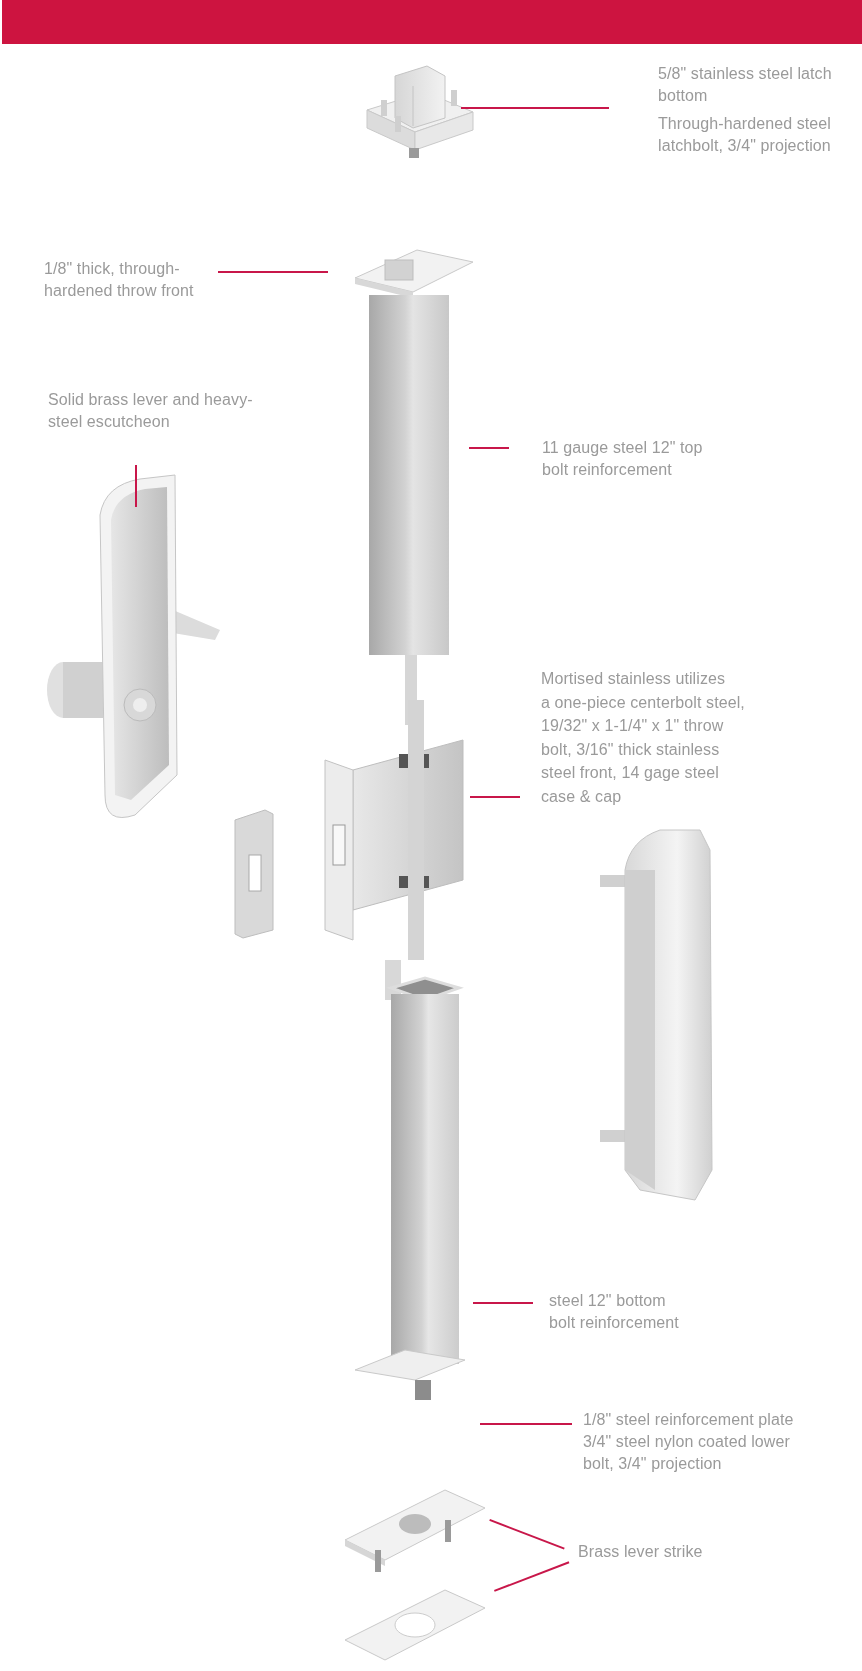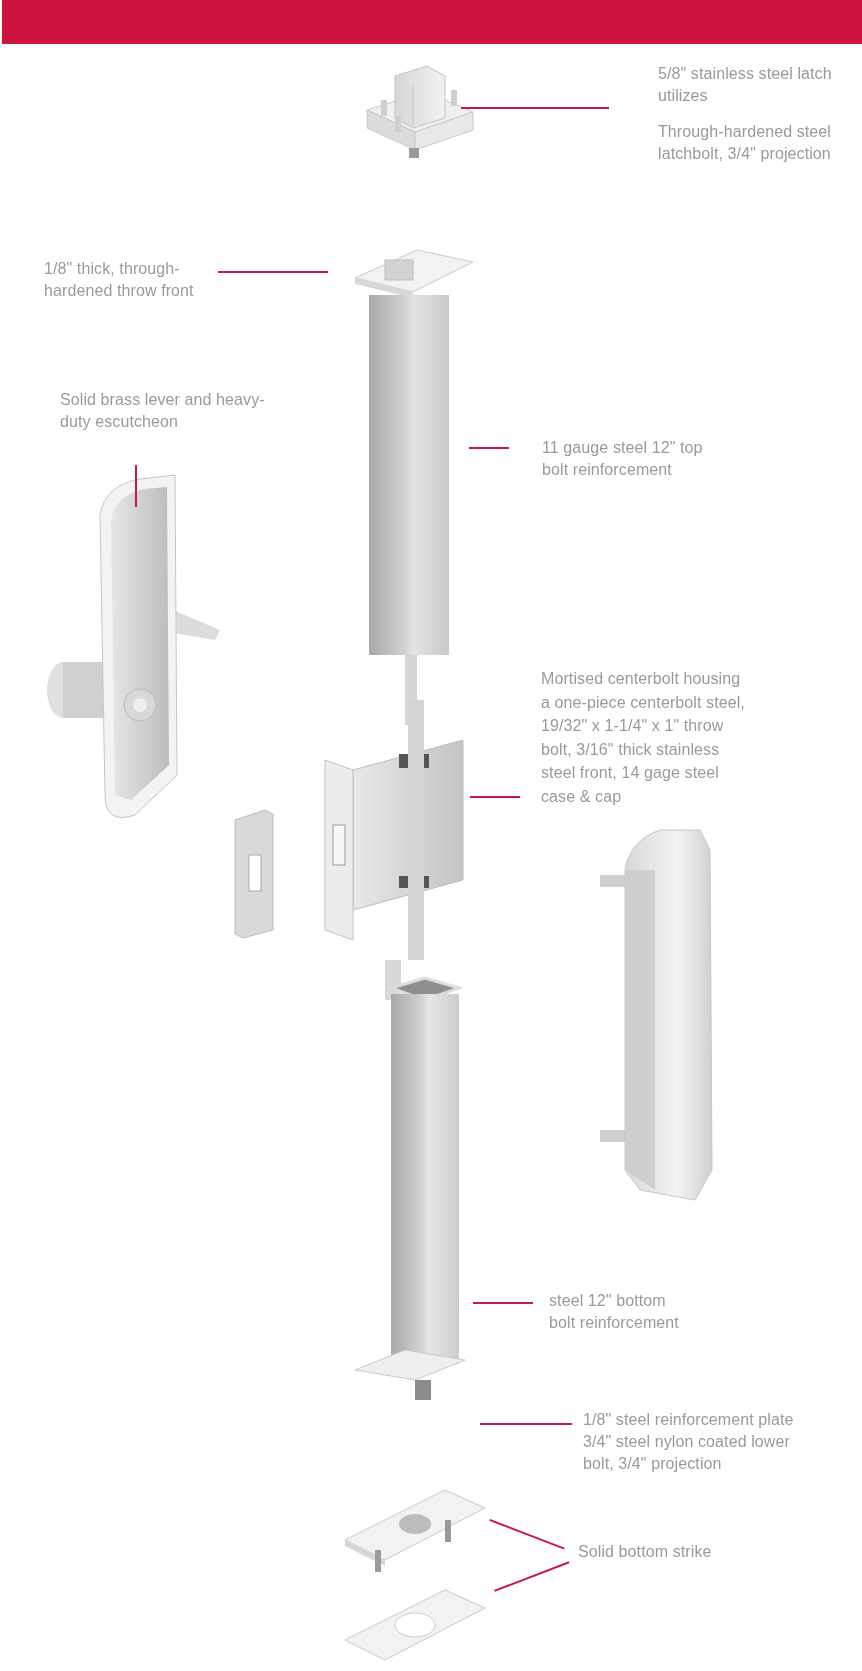--- a/index.html
+++ b/index.html
@@ -133,55 +133,55 @@
 <div class="leader" style="left:135px;top:465px;width:2px;height:42px"></div>
 <div class="leader" style="left:469px;top:447px;width:40px;height:2px"></div>
 <div class="leader" style="left:470px;top:796px;width:50px;height:2px"></div>
 <div class="leader" style="left:473px;top:1302px;width:60px;height:2px"></div>
 <div class="leader" style="left:480px;top:1423px;width:92px;height:2px"></div>
 <div class="leader" style="left:490px;top:1519px;width:80px;height:2px;transform-origin:0 0;transform:rotate(21deg)"></div>
 <div class="leader" style="left:494px;top:1590px;width:80px;height:2px;transform-origin:0 0;transform:rotate(-21deg)"></div>
 
 <div class="label" style="left:658px;top:63px;width:204px">
   <div>5/8" stainless steel latch</div>
-  <div>utilizes</div>
-  <div style="margin-top:14px">Through-hardened steel</div>
+  <div>bottom</div>
+  <div style="margin-top:6px">Through-hardened steel</div>
   <div>latchbolt, 3/4" projection</div>
 </div>
 
 <div class="label" style="left:44px;top:258px">
   <div>1/8" thick, through-</div>
   <div>hardened throw front</div>
 </div>
 
-<div class="label" style="left:60px;top:389px">
+<div class="label" style="left:48px;top:389px">
   <div>Solid brass lever and heavy-</div>
-  <div>duty escutcheon</div>
+  <div>steel escutcheon</div>
 </div>
 
 <div class="label" style="left:542px;top:437px">
   <div>11 gauge steel 12" top</div>
   <div>bolt reinforcement</div>
 </div>
 
 <div class="label" style="left:541px;top:667px;line-height:23.5px">
-  <div>Mortised centerbolt housing</div>
+  <div>Mortised stainless utilizes</div>
   <div>a one-piece centerbolt steel,</div>
   <div>19/32" x 1-1/4" x 1" throw</div>
   <div>bolt, 3/16" thick stainless</div>
   <div>steel front, 14 gage steel</div>
   <div>case &amp; cap</div>
 </div>
 
 <div class="label" style="left:549px;top:1290px">
   <div>steel 12" bottom</div>
   <div>bolt reinforcement</div>
 </div>
 
 <div class="label" style="left:583px;top:1409px">
   <div>1/8" steel reinforcement plate</div>
   <div>3/4" steel nylon coated lower</div>
   <div>bolt, 3/4" projection</div>
 </div>
 
 <div class="label" style="left:578px;top:1541px">
-  <div>Solid bottom strike</div>
+  <div>Brass lever strike</div>
 </div>
 
 </body></html>

